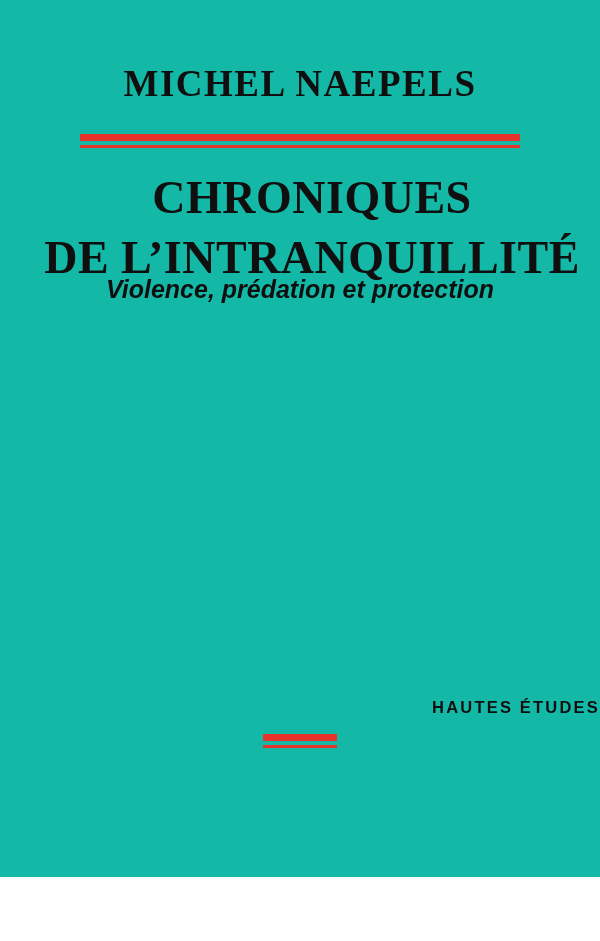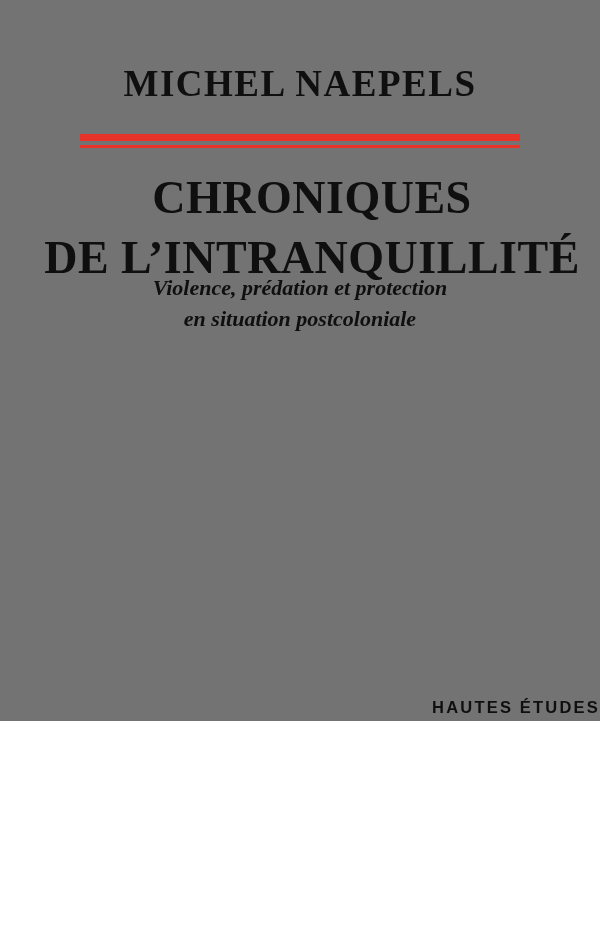--- a/index.html
+++ b/index.html
@@ -3,22 +3,22 @@
 <meta charset="utf-8">
 <style>
   html, body {
     margin: 0;
     padding: 0;
     background: #ffffff;
   }
   .page {
     position: relative;
     width: 600px;
-    height: 721px;
-    background: #737373;
+    height: 877px;
+    background: #14b8a6;
     margin: 0 auto;
     overflow: hidden;
     font-family: "Liberation Serif", serif;
     color: #111111;
   }
 
   
   .author {
     position: absolute;
     top: 62px;
@@ -62,24 +62,24 @@
     color: #100f0f;
   }
 
   
   .subtitle {
     position: absolute;
     top: 272px;
     left: 0;
     width: 600px;
     text-align: center;
-    font-family: Liberation Serif, serif;
+    font-family: Liberation Sans, sans-serif;
     font-style: italic;
     font-weight: bold;
-    font-size: 22px;
+    font-size: 25px;
     line-height: 1.42;
     color: #100f0f;
   }
 
   
   .collection {
     position: absolute;
     top: 698px;
     left: 0;
     width: 600px;
@@ -130,21 +130,20 @@
     <div class="rule-red rule-thin"></div>
   </div>
 
   <div class="title">
     <div>CHRONIQUES</div>
     <div>DE L’INTRANQUILLITÉ</div>
   </div>
 
   <div class="subtitle">
     <div>Violence, prédation et protection</div>
-    <div>en situation postcoloniale</div>
   </div>
 
   <div class="collection">HAUTES ÉTUDES</div>
 
   <div class="rule-group-bottom">
     <div class="rule-red rule-thick"></div>
     <div class="rule-red rule-thin"></div>
   </div>
 
 

